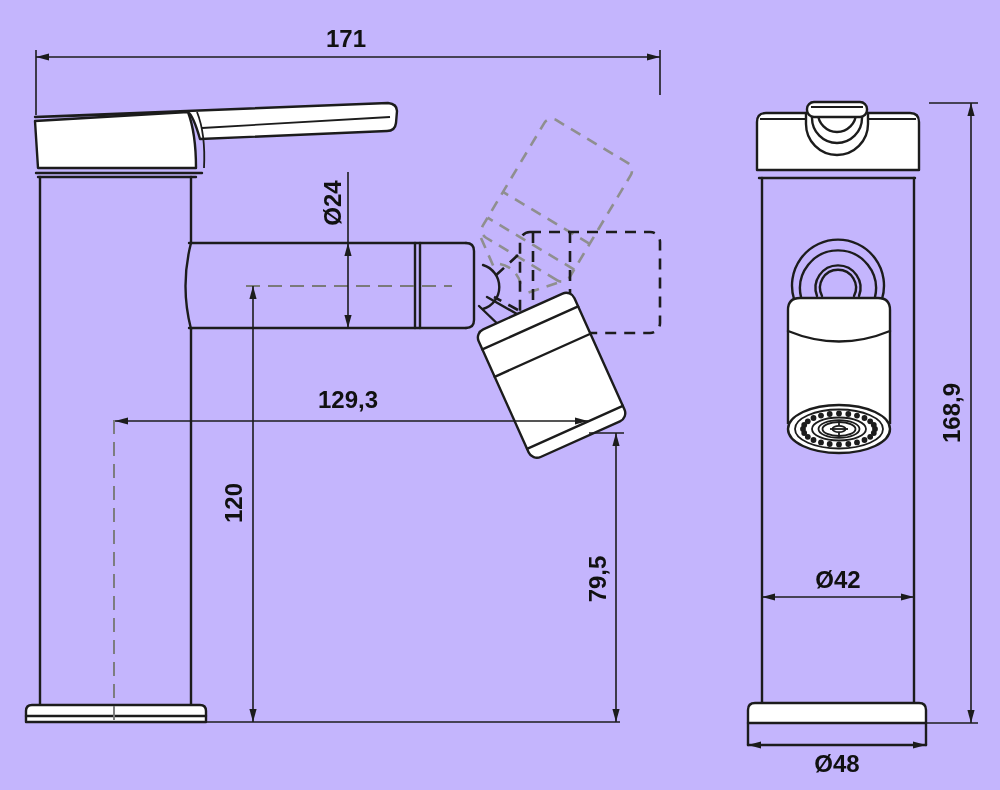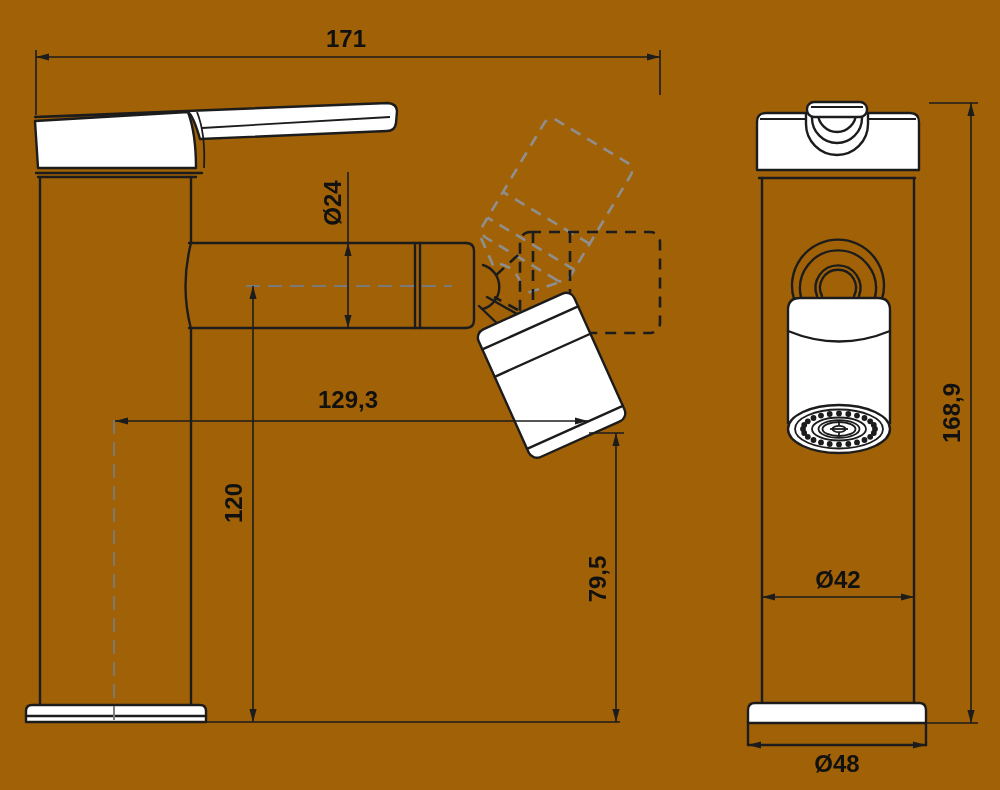--- a/index.html
+++ b/index.html
@@ -1,16 +1,16 @@
 <!DOCTYPE html>
 <html><head>
 <meta charset="utf-8">
 <style>
   html,body{margin:0;padding:0;background:#ffffff;}
-  .stage{position:relative;width:1000px;height:790px;background:#a16207;overflow:hidden;}
+  .stage{position:relative;width:1000px;height:790px;background:#c4b5fd;overflow:hidden;}
   svg{display:block;}
   .ol{stroke:#1c1c1c;stroke-width:2.4;fill:none;stroke-linejoin:round;stroke-linecap:round;}
   .olw{stroke:#1c1c1c;stroke-width:2.4;fill:#ffffff;stroke-linejoin:round;}
   .thin{stroke:#1c1c1c;stroke-width:1.8;fill:none;}
   .dim{stroke:#1c1c1c;stroke-width:1.6;fill:none;}
   .arrows{marker-start:url(#arr);marker-end:url(#arr);}
   .cl{stroke:#7a7a7a;stroke-width:1.9;fill:none;stroke-dasharray:14 8;}
   .phb{stroke:#1c1c1c;stroke-width:2.6;fill:none;stroke-dasharray:11 8;stroke-linejoin:round;}
   .phg{stroke:#8f8f8f;stroke-width:2.6;fill:none;stroke-dasharray:11 8;stroke-linejoin:round;}
   .dimtxt{font-family:"Liberation Sans",sans-serif;font-size:24px;font-weight:700;fill:#111;}

